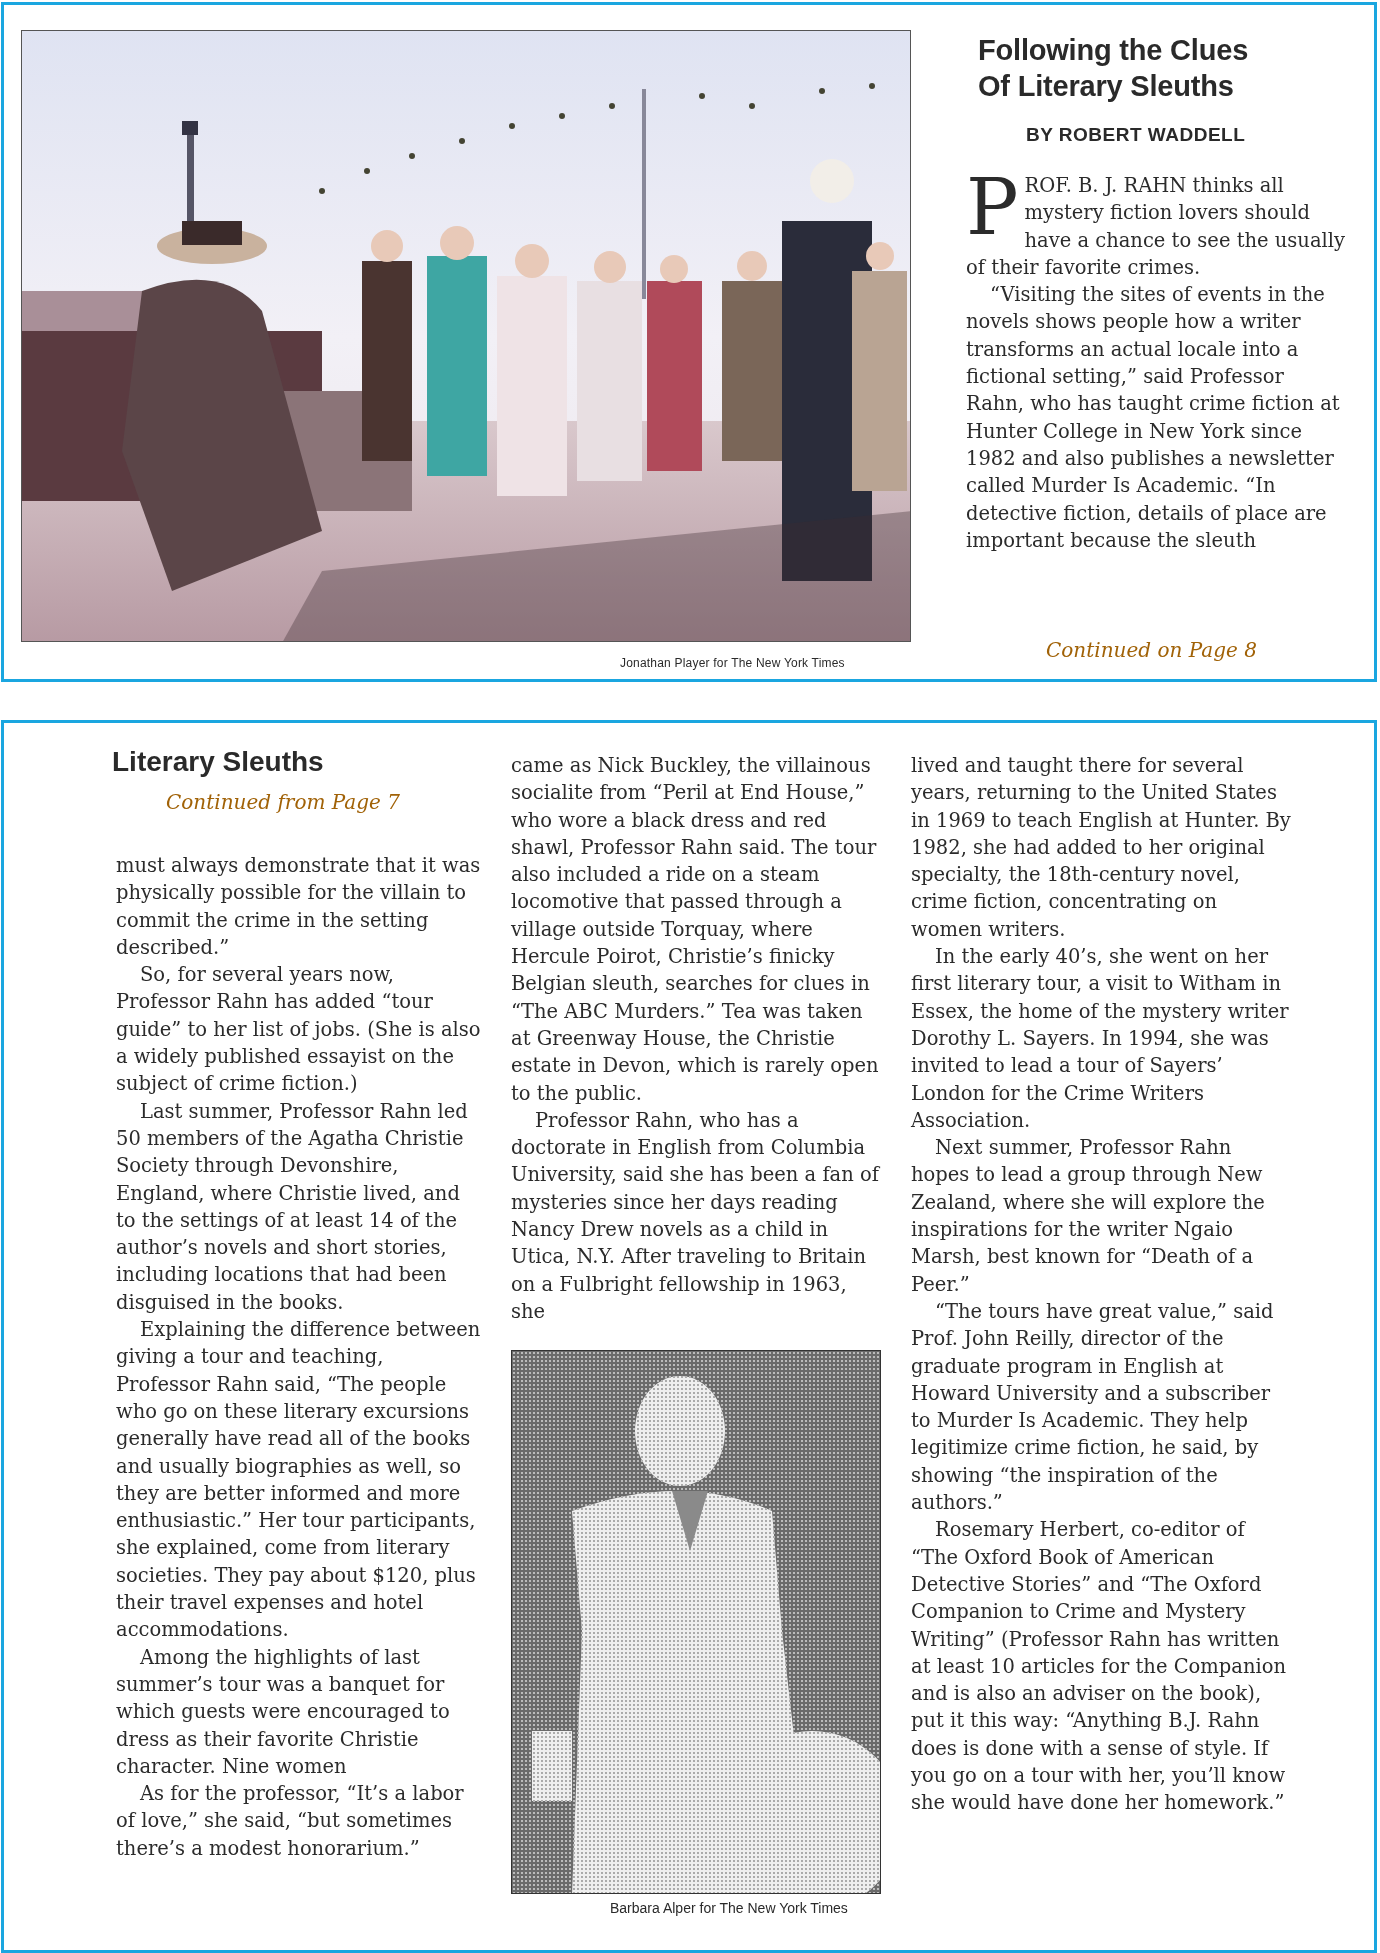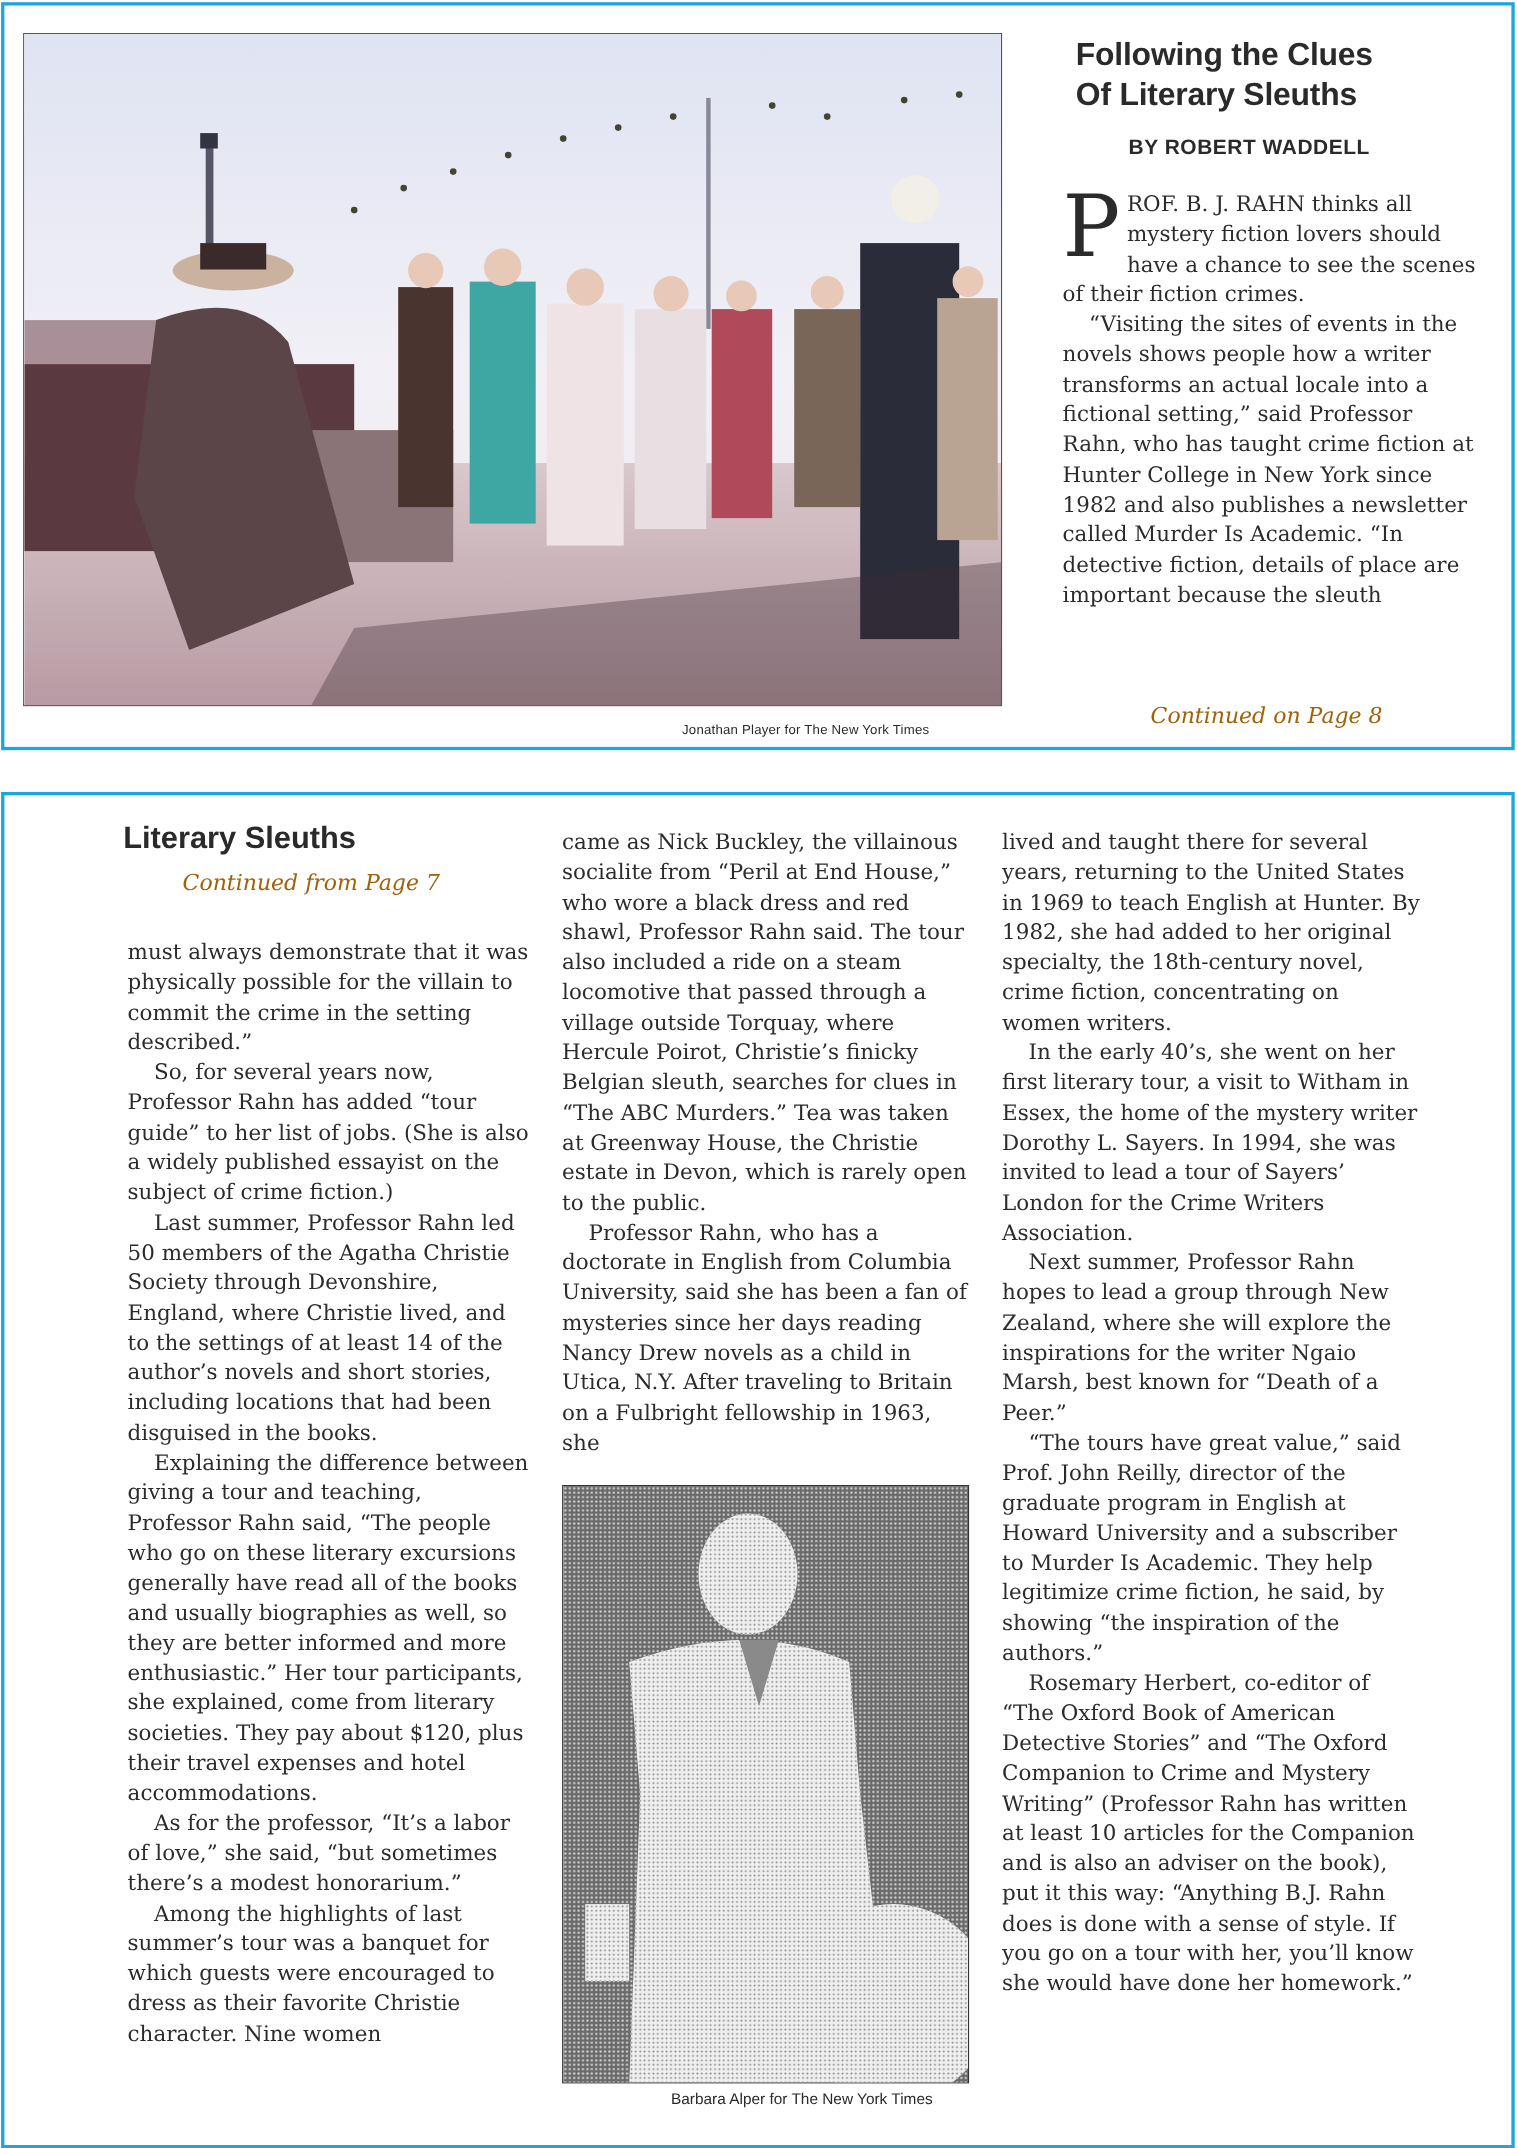--- a/index.html
+++ b/index.html
@@ -114,38 +114,38 @@
 <div class="credit" id="credit-top">Jonathan Player for The  New York Times</div>
 
 <h1 class="headline" style="margin:16px;">
   <span>Following the Clues</span><br>
   <span>Of Literary Sleuths</span>
 </h1>
 <div class="byline">BY ROBERT WADDELL</div>
 
 <div class="col body-text" id="top-col">
   <p class="para">
-    <span class="dropcap">P</span><span>ROF. B. J. RAHN thinks all mystery fiction lovers should have a chance to see the scenes of their fiction crimes.</span>
+    <span class="dropcap">P</span><span>ROF. B. J. RAHN thinks all mystery fiction lovers should have a chance to see the usually of their favorite crimes.</span>
   </p>
   <p class="para indent">“Visiting the sites of events in the novels shows people how a writer transforms an actual locale into a fictional setting,” said Professor Rahn, who has taught crime fiction at Hunter College in New York since 1982 and also publishes a newsletter called Murder Is Academic. “In detective fiction, details of place are important because the sleuth</p>
 </div>
 <div class="continued" id="cont-on">Continued on Page 8</div>
 
 <div class="panel" id="panel-bottom"></div>
 
 <h2 class="sub-headline" style="margin:0;">Literary Sleuths</h2>
 <div class="continued" id="cont-from">Continued from Page 7</div>
 
 <div class="col body-text" id="col1">
   <p class="para">must always demonstrate that it was physically possible for the villain to commit the crime in the setting described.”</p>
   <p class="para indent">So, for several years now, Professor Rahn has added “tour guide” to her list of jobs. (She is also a widely published essayist on the subject of crime fiction.)</p>
   <p class="para indent">Last summer, Professor Rahn led 50 members of the Agatha Christie Society through Devonshire, England, where Christie lived, and to the settings of at least 14 of the author’s novels and short stories, including locations that had been disguised in the books.</p>
   <p class="para indent">Explaining the difference between giving a tour and teaching, Professor Rahn said, “The people who go on these literary excursions generally have read all of the books and usually biographies as well, so they are better informed and more enthusiastic.” Her tour participants, she explained, come from literary societies. They pay about $120, plus their travel expenses and hotel accommodations.</p>
+  <p class="para indent">Among the highlights of last summer’s tour was a banquet for which guests were encouraged to dress as their favorite Christie character. Nine women</p>
   <p class="para indent">As for the professor, “It’s a labor of love,” she said, “but sometimes there’s a modest honorarium.”</p>
-  <p class="para indent">Among the highlights of last summer’s tour was a banquet for which guests were encouraged to dress as their favorite Christie character. Nine women</p>
 </div>
 
 <div class="col body-text" id="col2">
   <p class="para">came as Nick Buckley, the villainous socialite from “Peril at End House,” who wore a black dress and red shawl, Professor Rahn said. The tour also included a ride on a steam locomotive that passed through a village outside Torquay, where Hercule Poirot, Christie’s finicky Belgian sleuth, searches for clues in “The ABC Murders.” Tea was taken at Greenway House, the Christie estate in Devon, which is rarely open to the public.</p>
   <p class="para indent">Professor Rahn, who has a doctorate in English from Columbia University, said she has been a fan of mysteries since her days reading Nancy Drew novels as a child in Utica, N.Y. After traveling to Britain on a Fulbright fellowship in 1963, she</p>
 </div>
 
 <div class="photo-bottom" role="img" aria-label="Black-and-white halftone portrait of Professor Rahn in a light dress standing before a chalkboard">
   <svg width="370" height="544" viewBox="0 0 370 544">
     <defs>

